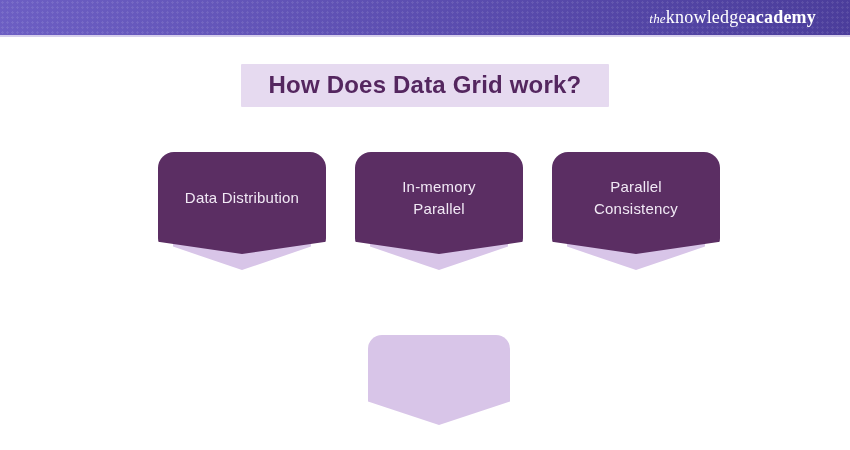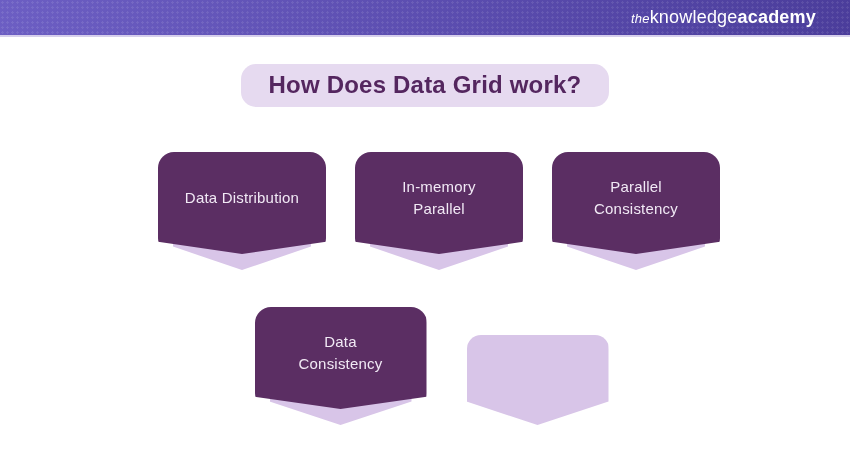--- a/index.html
+++ b/index.html
@@ -19,39 +19,39 @@
       linear-gradient(90deg, var(--header-left,#6c5ec3) 0%, #5a4cae 55%, var(--header-right,#4b3d9b) 100%);
     background-size:5px 5px, 100% 100%;
     border-bottom:2px solid var(--header-border,#d6cfec);
     display:flex;
     align-items:center;
     justify-content:flex-end;
     padding-right:34px;
     box-sizing:border-box;
   }
   .logo{
-    font-family:Liberation Sans, sans-serif;
+    font-family:Liberation Serif, serif;
     color:var(--logo-text,#ffffff);
     white-space:nowrap;
     letter-spacing:0.2px;
   }
   .logo .the{font-style:italic;font-size:13px;}
   .logo .knowledge{font-size:18px;font-weight:400;}
   .logo .academy{font-size:18px;font-weight:700;}
 
   
   .title-wrap{text-align:center;margin-top:27px;}
   .title-pill{
     display:inline-block;
     background:var(--title-bg,#e6daf0);
     color:var(--title-text,#54265f);
     font-size:24px;
     font-weight:700;
     padding:7px 28px 8px 28px;
-    border-radius:15px;
+    border-radius:1px;
     letter-spacing:0.2px;
   }
 
   
   .row{display:flex;justify-content:center;padding-left:28px;}
   .row-1{gap:29px;margin-top:45px;}
   .row-2{gap:25px;margin-top:37px;}
 
   .card{position:relative;width:168px;height:118px;}
   .row-2 .card{width:172px;}
@@ -116,21 +116,14 @@
     <div class="card-front">
       <span class="card-label">Parallel
 Consistency</span>
     </div>
   </div>
 </div>
 
 <div class="row row-2">
   <div class="card">
     <div class="card-back"></div>
-    <div class="card-front">
-      <span class="card-label">Data
-Consistency</span>
-    </div>
-  </div>
-  <div class="card">
-    <div class="card-back"></div>
   </div>
 </div>
 
 </body></html>

